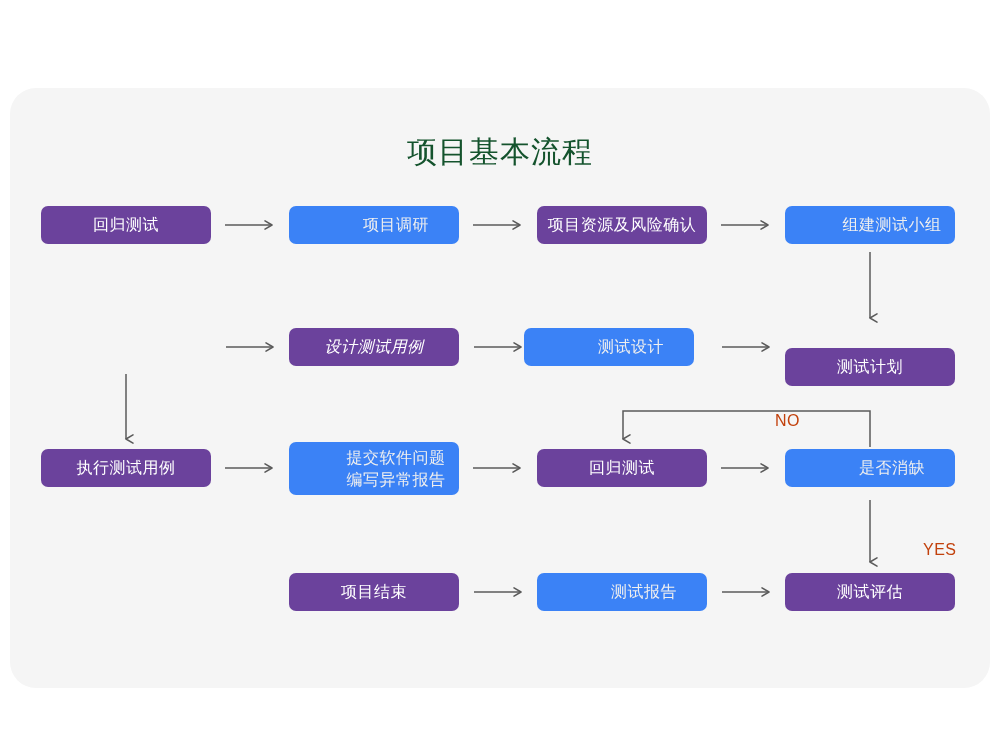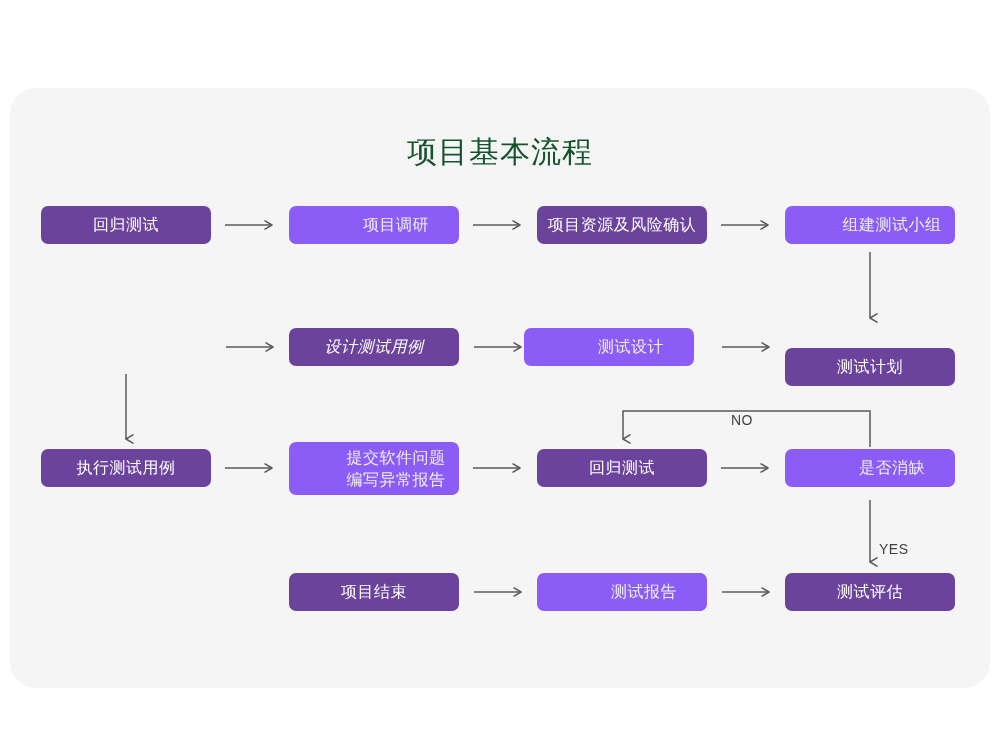--- a/index.html
+++ b/index.html
@@ -54,39 +54,40 @@
     letter-spacing: 0.5px;
     white-space: pre-line;
   }
 
   .node.purple {
     background: #6b429c;
     color: #ffffff;
   }
 
   .node.gray {
-    background: #8b5cf6;
+    background: #3b82f6;
     color: #efefef;
     padding-left: 44px;
   }
 
   #arrow-layer {
     position: absolute;
     left: 0;
     top: 0;
     width: 1000px;
     height: 750px;
     pointer-events: none;
   }
 
   .edge-label {
     position: absolute;
-    font-size: 14px;
-    color: #404040;
+    font-size: 16px;
+    color: #c2410c;
     letter-spacing: 0.5px;
+    margin-left: 44px;
   }
 </style>
 </head>
 <body>
 
 <div id="canvas">
 
   <div id="card"></div>
 
   <div id="chart-title">项目基本流程</div>

